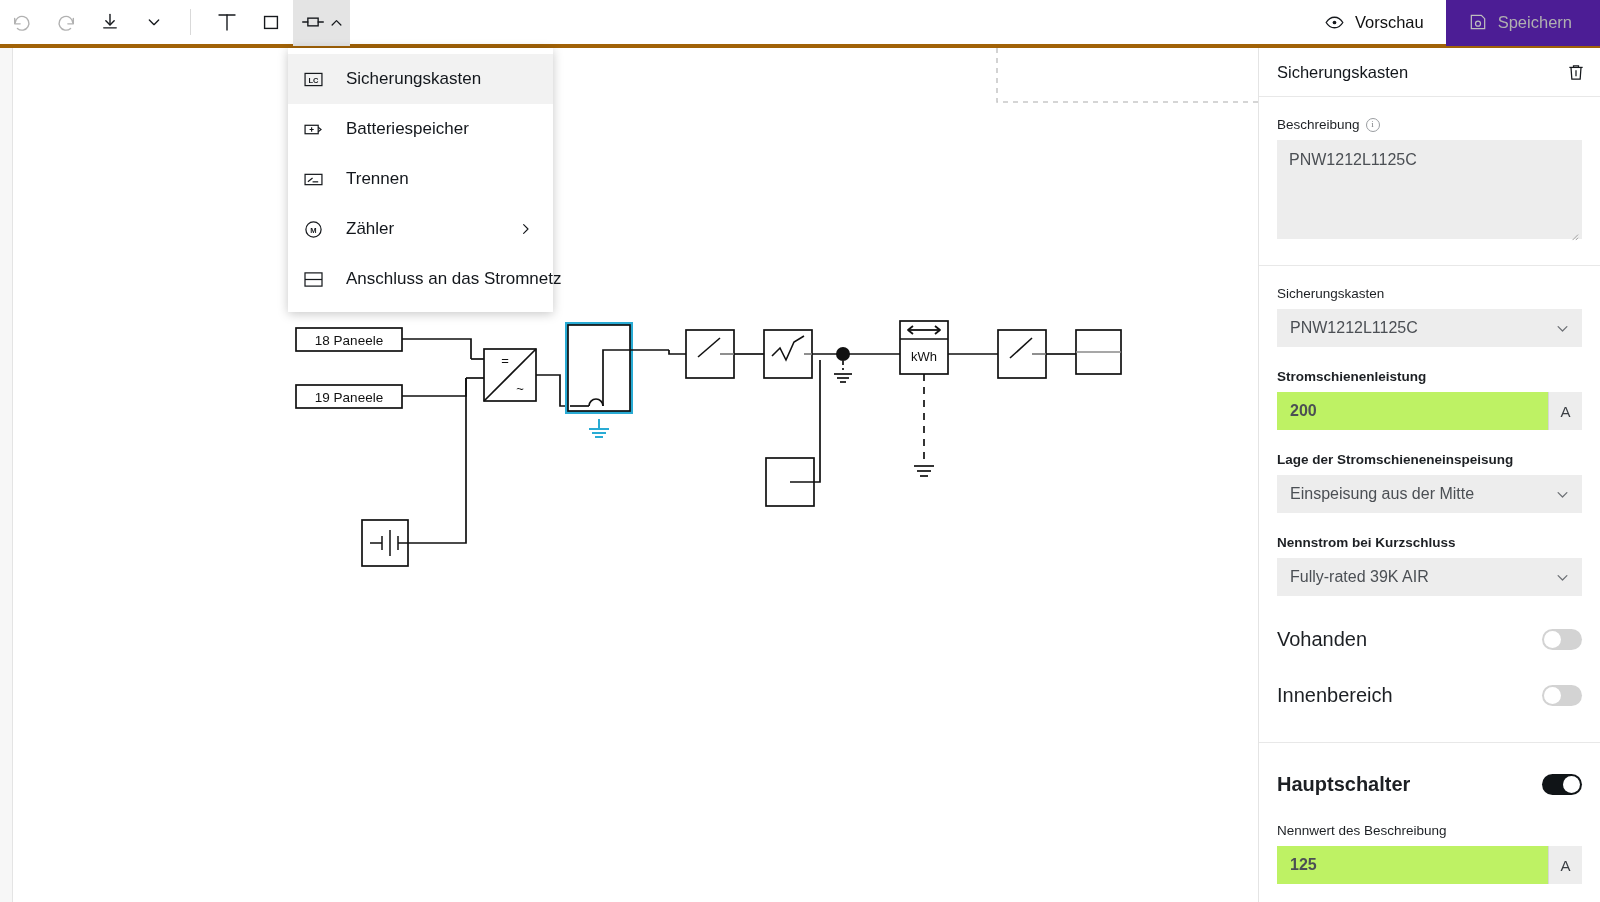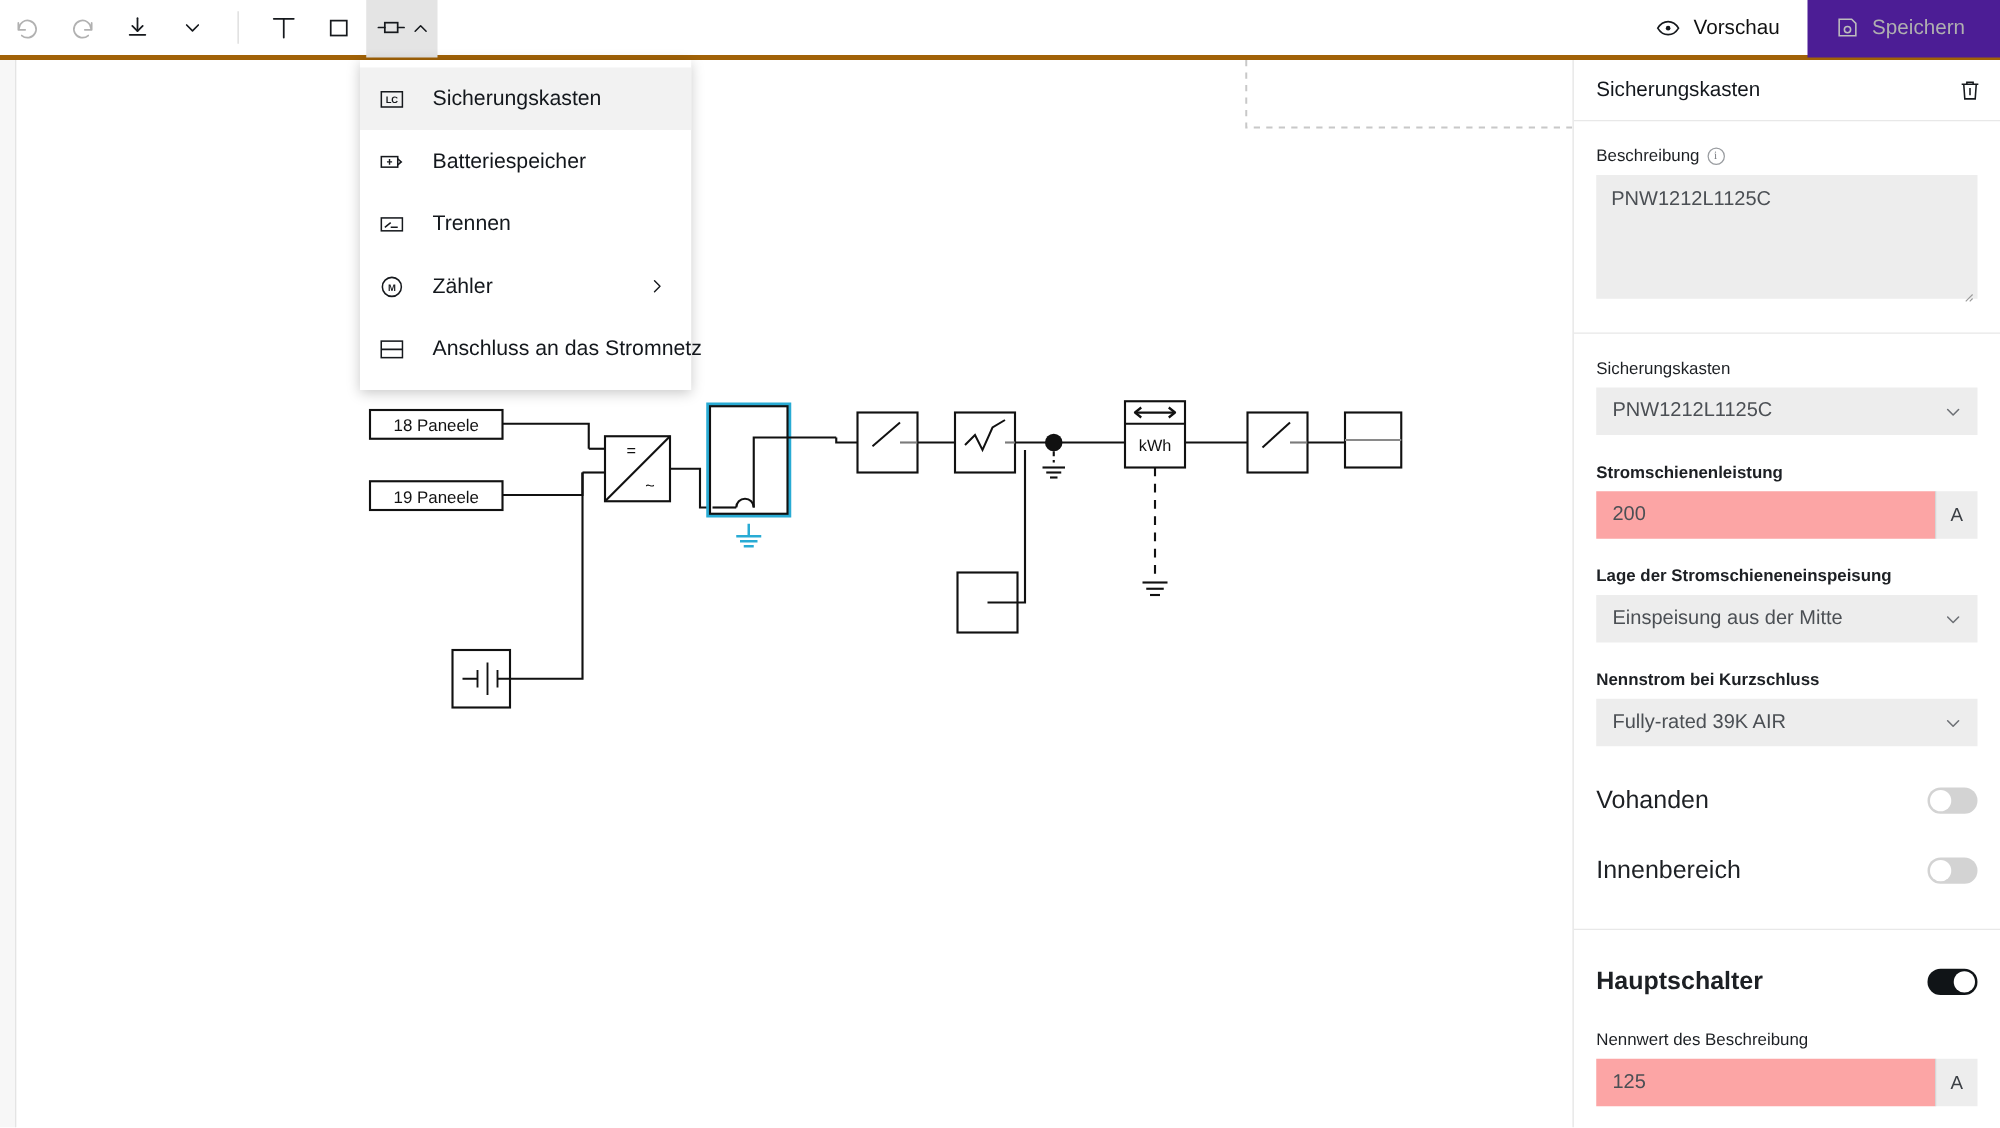--- a/index.html
+++ b/index.html
@@ -131,22 +131,22 @@
   .select-box {
     background: #ededed; height: 38px; width: 100%;
     display: flex; align-items: center; justify-content: space-between;
     padding: 0 12px 0 13px; font-size: 16px; color: #4b4f54;
     cursor: pointer;
   }
   .input-unit {
     display: flex; height: 38px; width: 100%;
   }
   .input-unit .iu-val {
-    flex: 1; background: #fca5a5; display: flex; align-items: center;
-    padding: 0 13px; font-size: 16px; color: #4b4f54;
+    flex: 1; background: #bef264; display: flex; align-items: center;
+    padding: 0 13px; font-size: 16px; color: #4b4f54; font-weight: bold;
   }
   .input-unit .iu-unit {
     width: 34px; background: #ededed;
     display: flex; align-items: center; justify-content: center;
     font-size: 15px; color: #3b3f44;
     border-left: 1px solid #d6d6d6;
   }
   .toggle-row {
     display: flex; align-items: center; justify-content: space-between;
     height: 34px; margin: 14px 0;

